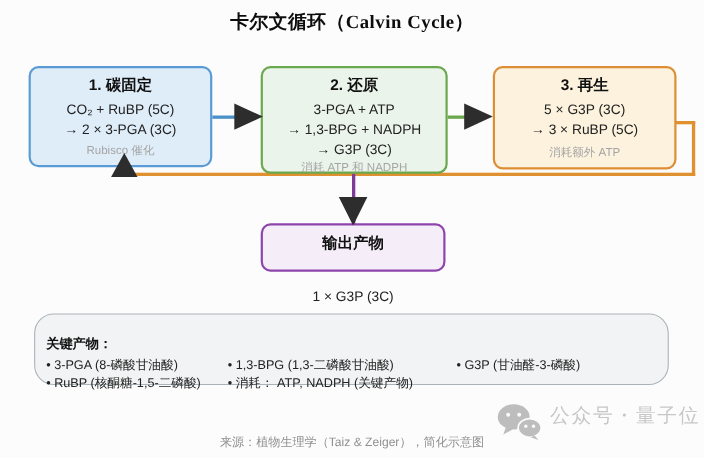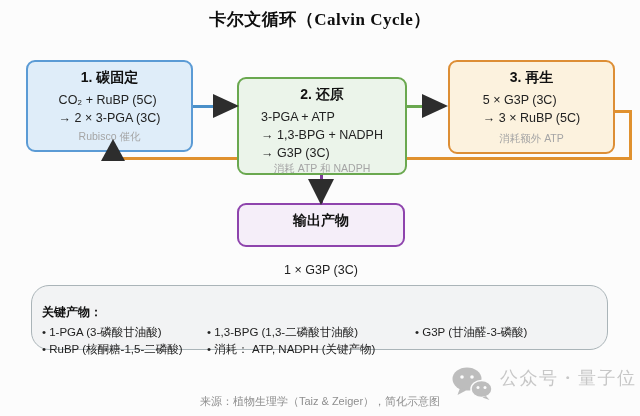--- a/index.html
+++ b/index.html
@@ -19,29 +19,29 @@
     font-size:17px;font-weight:bold;color:#0d0d0d;
     letter-spacing:0.5px;
     font-family:Liberation Serif, serif;
   }
   
   .box{
     position:absolute;
     border:2px solid;border-radius:9px;
     box-sizing:border-box;
     display:flex;flex-direction:column;align-items:center;
-    text-align:left;
+    text-align:center;
     padding:7px 3px 5px;
     z-index:2;
   }
   .box .bt{font-weight:bold;font-size:14px;color:#111;margin-bottom:4px;}
   .box .bl{font-size:12.5px;color:#222;white-space:pre-line;line-height:1.45;}
   .box .bn{font-size:10.5px;color:#a5a5a5;margin-top:auto;padding-bottom:1px;}
   #box-fixation   {left:26px; top:60px; width:167px;height:92px; background:#dfedf9;border-color:#5b9bd5;}
-  #box-reduction  {left:237px;top:77px; width:170px;height:98px; background:#ebf4ea;border-color:#6aa84f;}
+  #box-reduction  {left:237px;top:60px; width:170px;height:98px; background:#ebf4ea;border-color:#6aa84f;}
   #box-regeneration{left:448px;top:60px;width:167px;height:94px; background:#fcf2de;border-color:#dd8e35;}
   #box-output     {left:237px;top:203px;width:168px;height:44px; background:#f5eef9;border-color:#8e44ad;gap:27px;}
 
   
   .cline{position:absolute;z-index:1;}
   #line-fix-red {left:193px;top:105px;width:24px;height:3px;background:#4a90c9;}
   #line-red-reg {left:407px;top:105px;width:18px;height:3px;background:#6aa84f;}
   #loop-top     {left:613px;top:110px;width:19px;height:3px;background:#e0912f;}
   #loop-right   {left:629px;top:110px;width:3px;height:50px;background:#e0912f;}
   #loop-bottom  {left:112px;top:157px;width:520px;height:3px;background:#e0912f;}
@@ -126,21 +126,21 @@
 
   <div class="ah ah-right" id="head-fix-red"></div>
   <div class="ah ah-right" id="head-red-reg"></div>
   <div class="ah" id="head-loop"></div>
   <div class="ah" id="head-output"></div>
 
   <div id="keybox">
     <div class="kh">关键产物：</div>
     <div class="kcols">
       <div class="kcol kcol1">
-        <div class="kitem">• 1-PGA (3-磷酸甘油酸)</div>
+        <div class="kitem">• 3-PGA (8-磷酸甘油酸)</div>
         <div class="kitem">• RuBP (核酮糖-1,5-二磷酸)</div>
       </div>
       <div class="kcol kcol2">
         <div class="kitem">• 1,3-BPG (1,3-二磷酸甘油酸)</div>
         <div class="kitem">• 消耗： ATP, NADPH (关键产物)</div>
       </div>
       <div class="kcol">
         <div class="kitem">• G3P (甘油醛-3-磷酸)</div>
       </div>
     </div>

